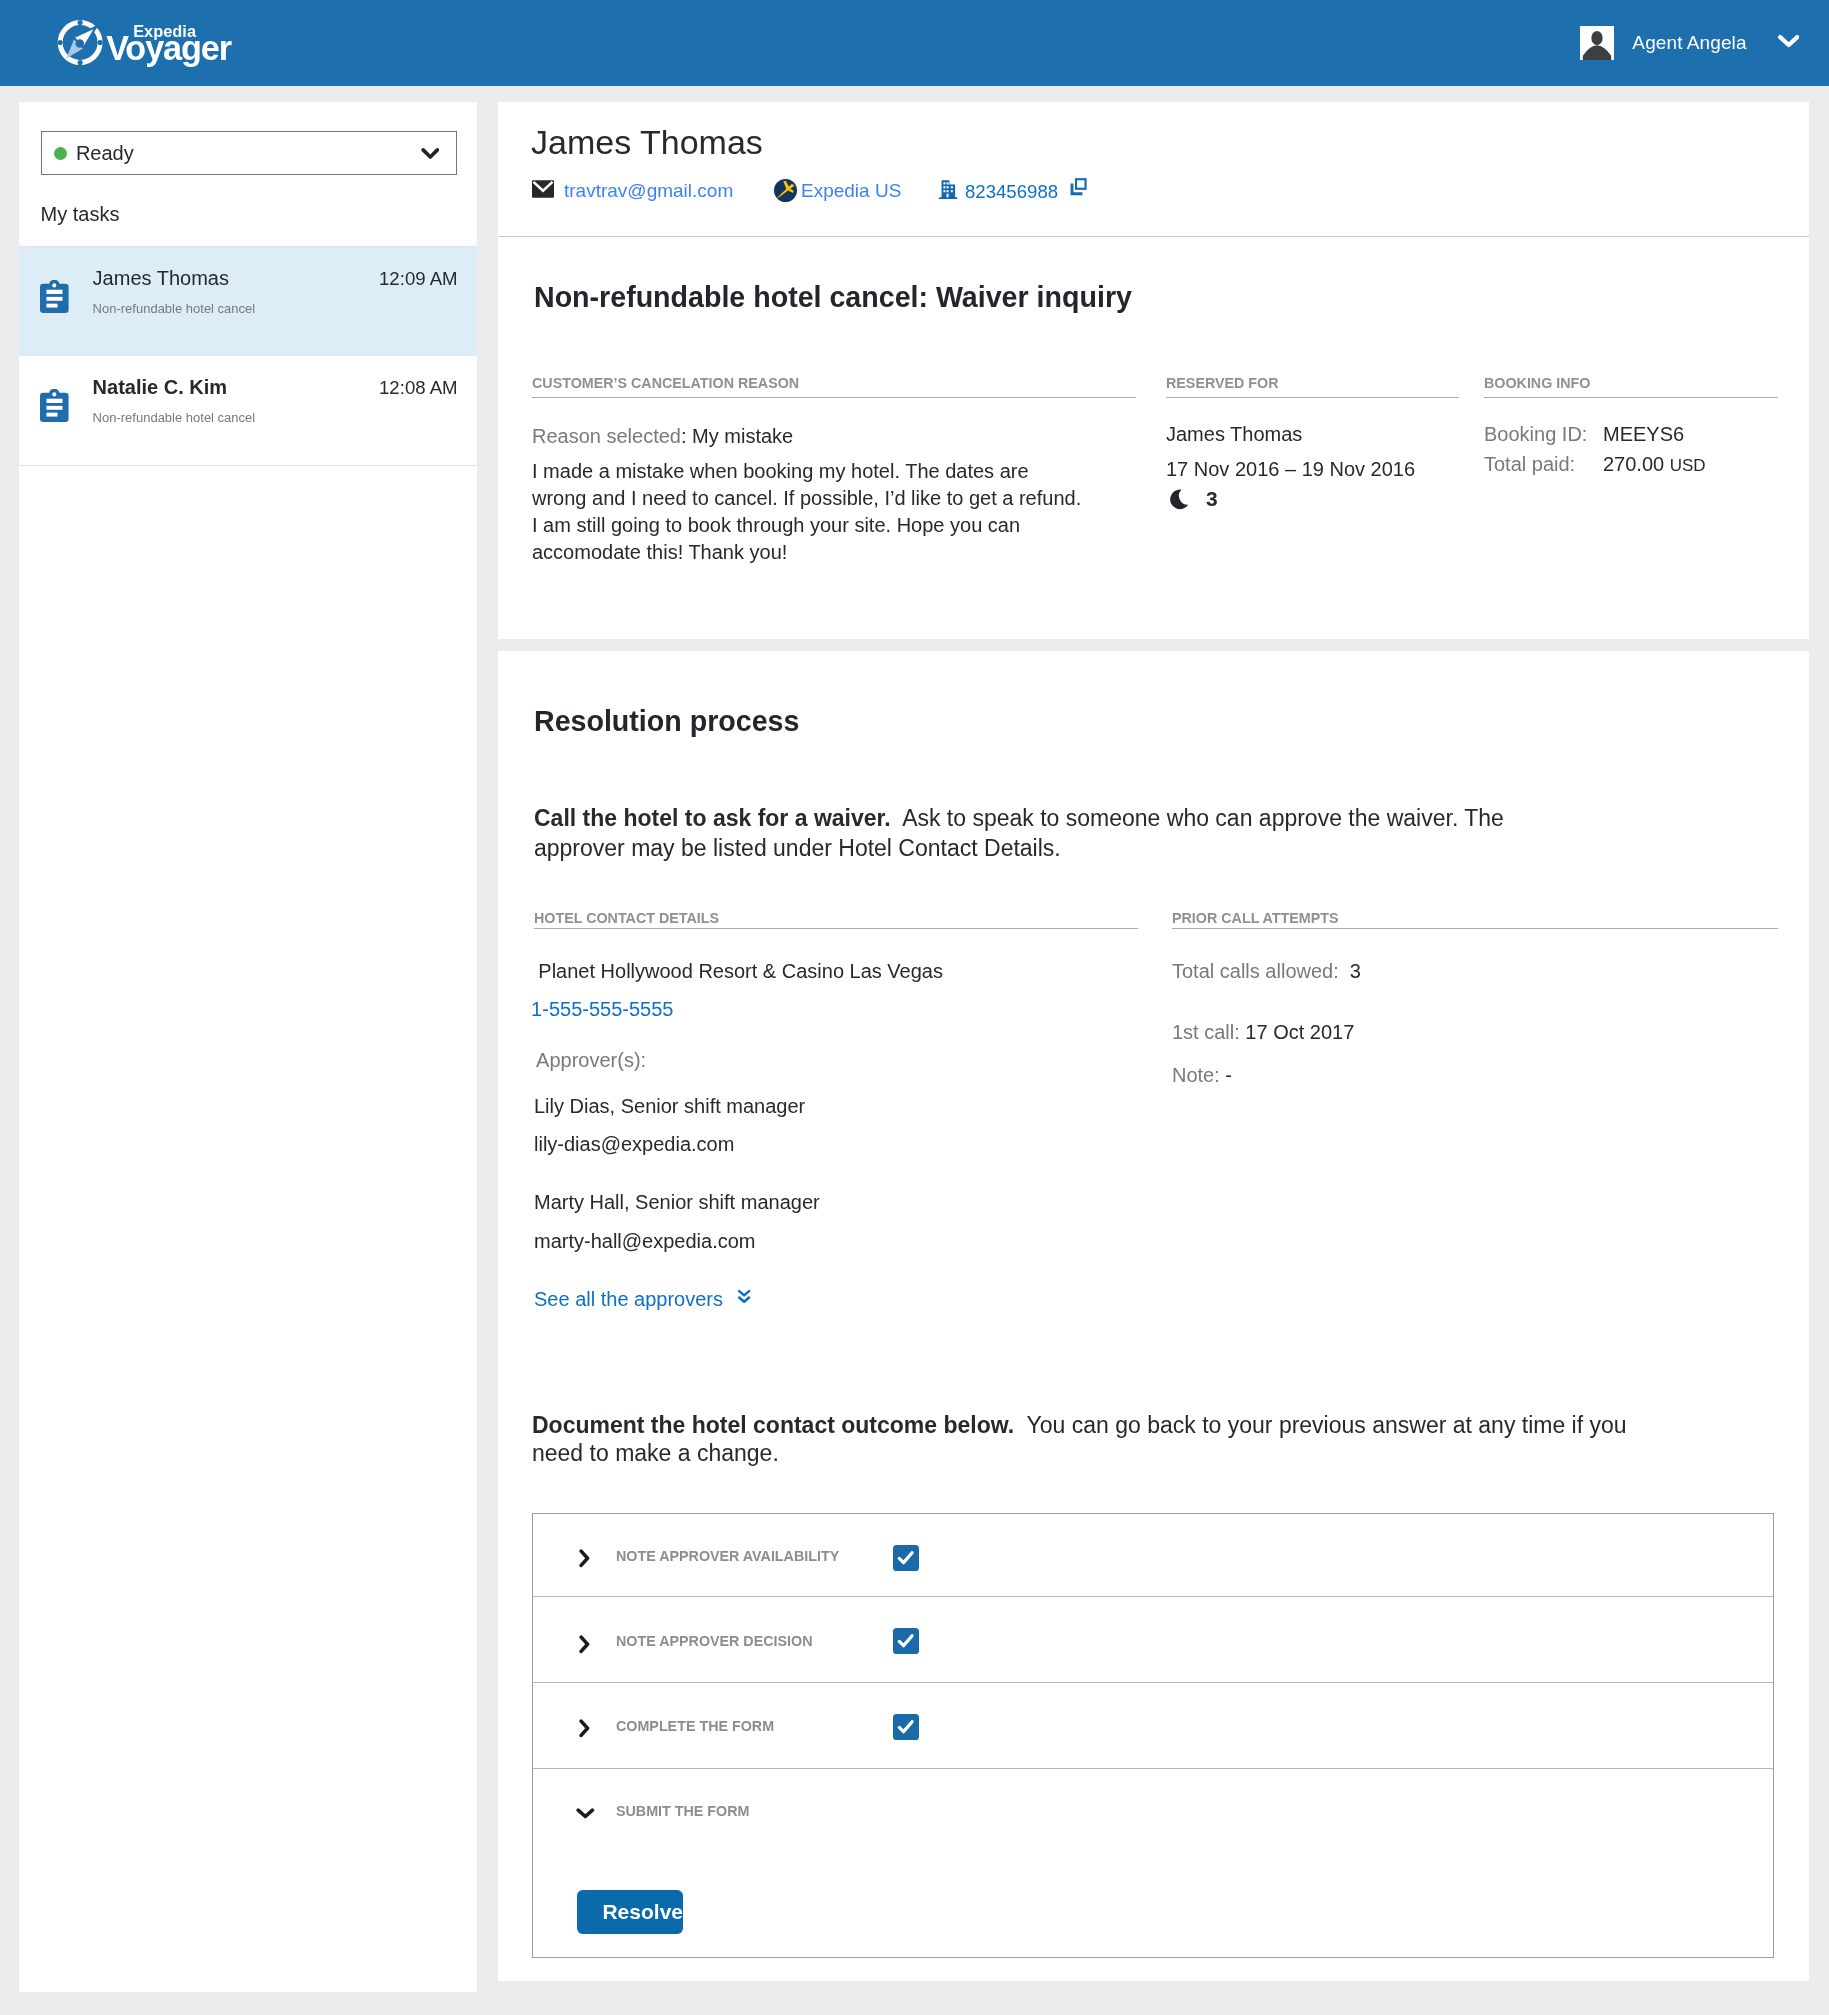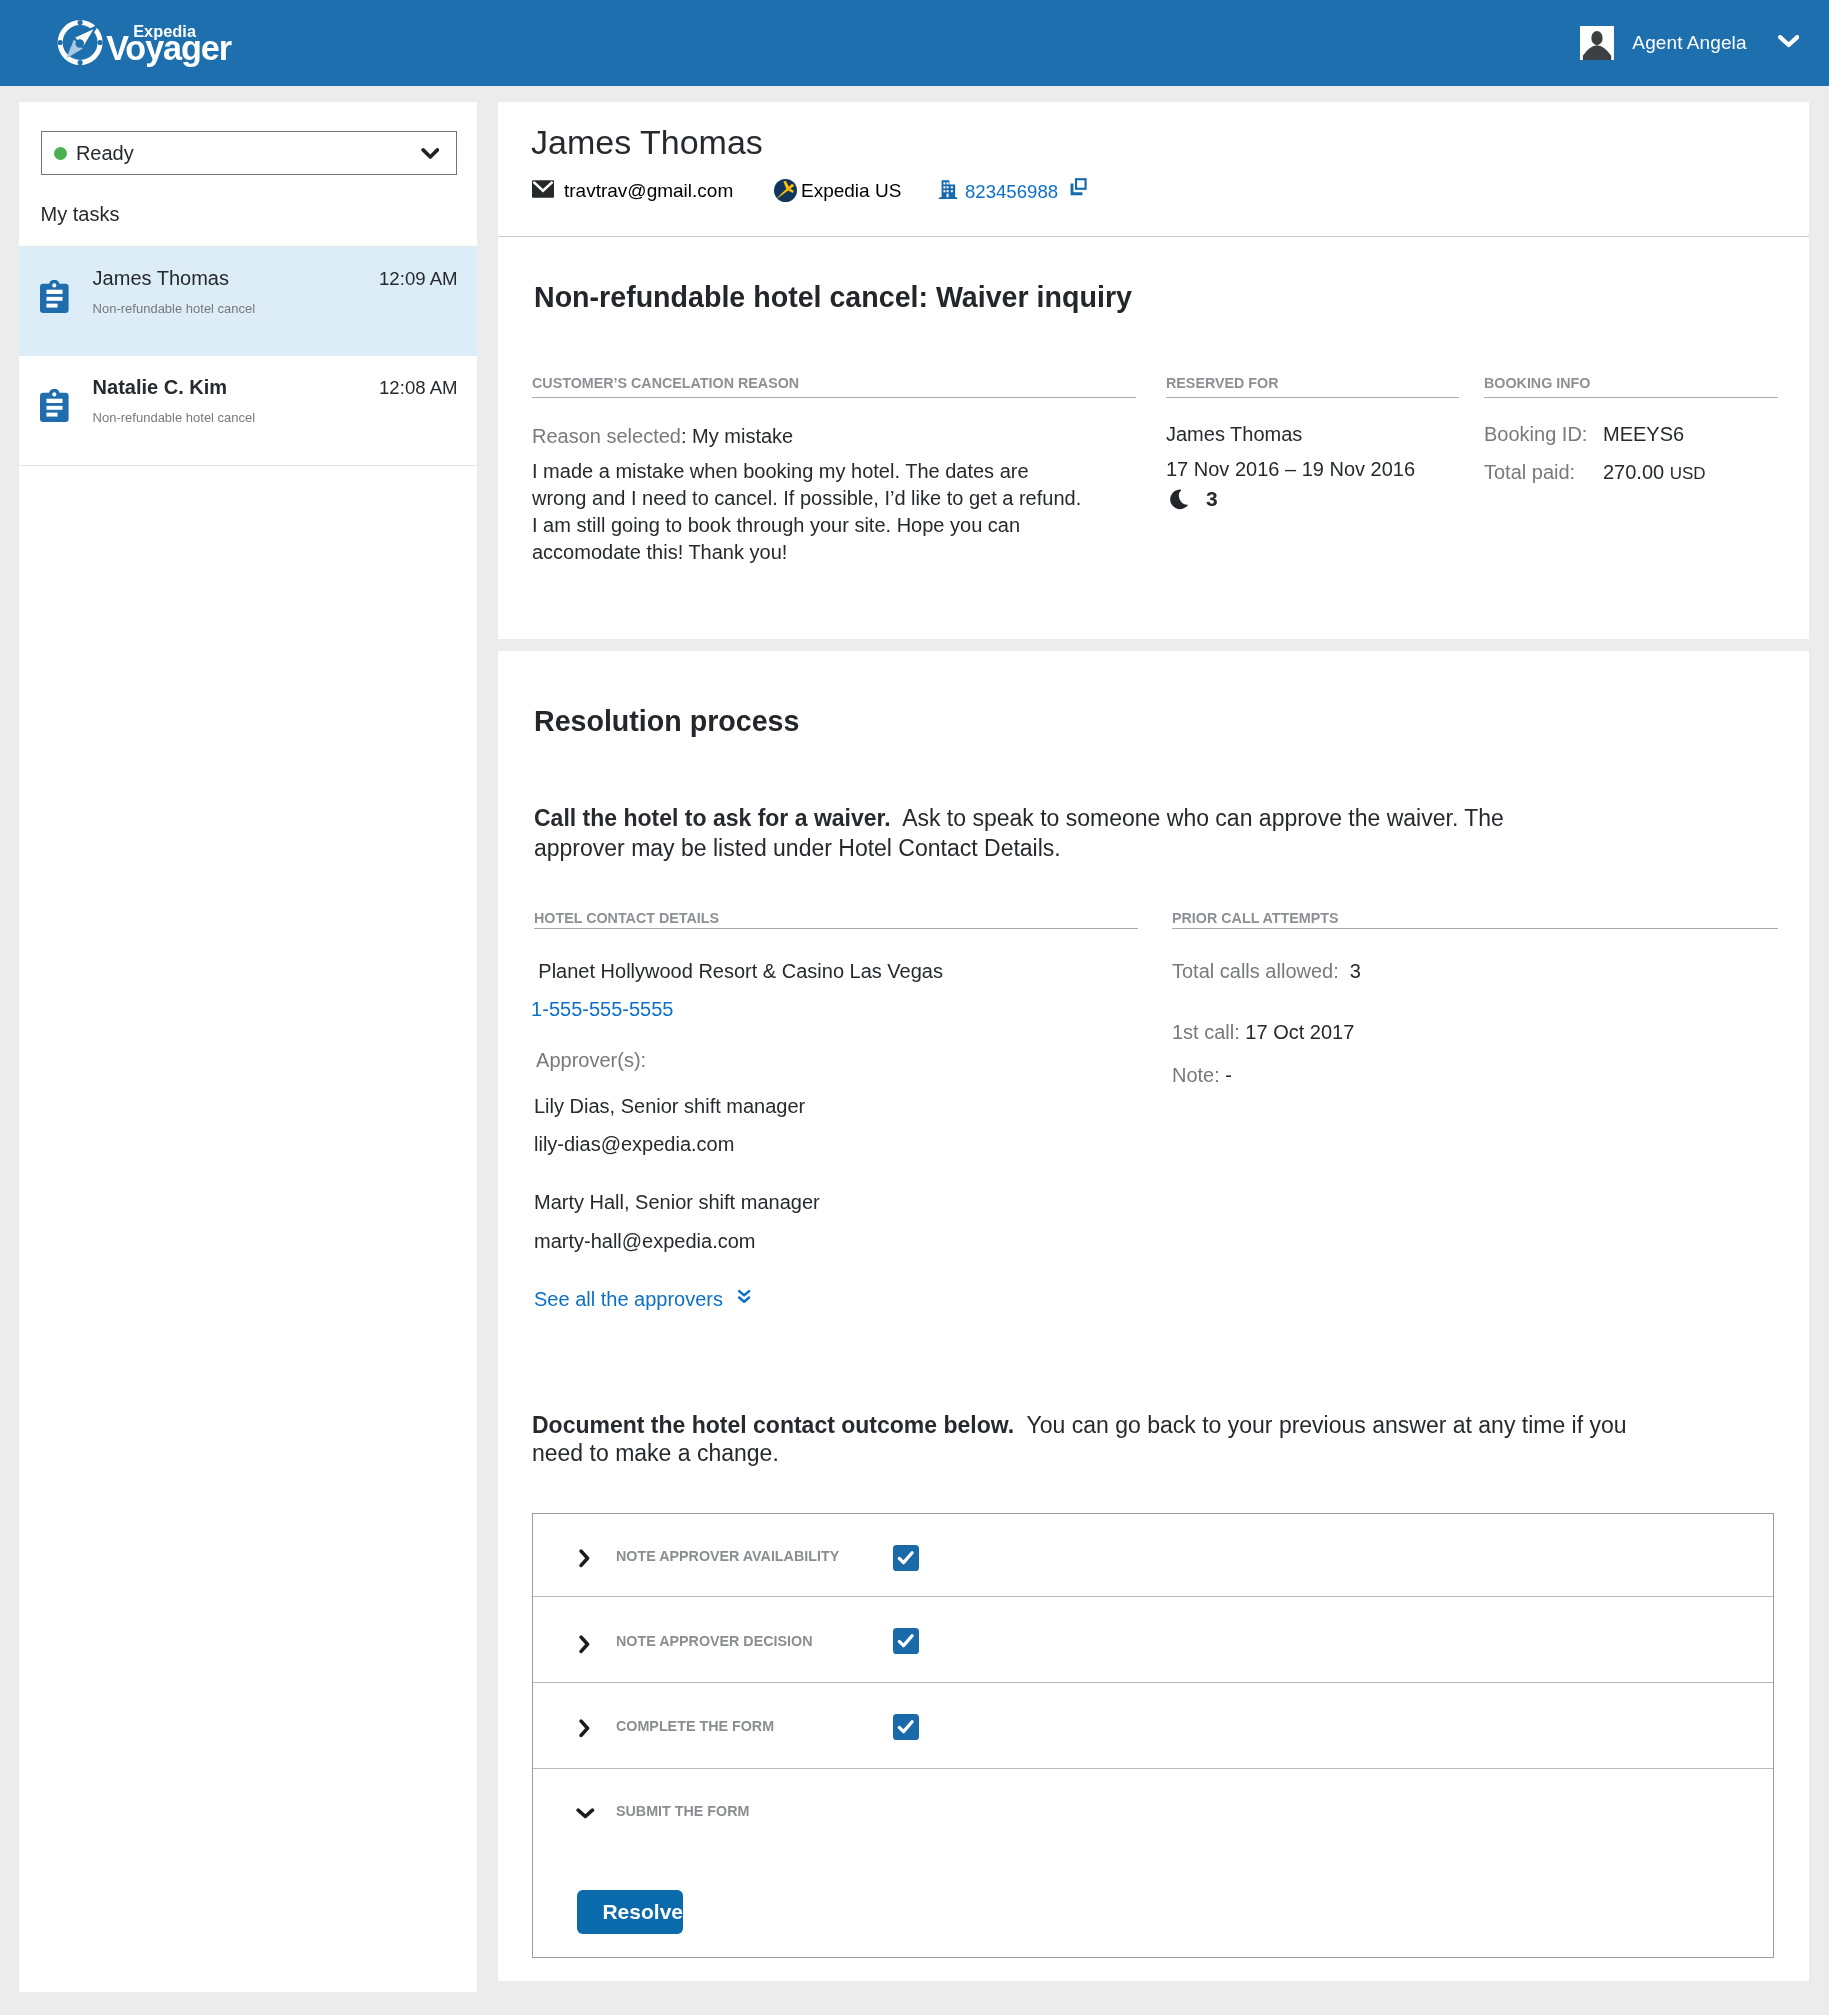--- a/index.html
+++ b/index.html
@@ -26,21 +26,21 @@
   .task1 { top:144px; background:#dcedf8; border-top:0.7px solid #e4e4e4; }
   .task2 { top:254px; background:#fff; border-bottom:0.7px solid #e2e2e2; }
   .task .clip { position:absolute; left:21.4px; top:33px; }
   .task .tname { position:absolute; left:74px; top:20px; font-size:20px; color:#26292e; }
   .task .ttime { position:absolute; right:19px; top:21.4px; font-size:18.6px; color:#26292e; }
   .task .tsub { position:absolute; left:74px; top:54px; font-size:13px; color:#77797c; }
   .bold { font-weight:bold; }
   
   .h1 { position:absolute; left:33px; top:21.4px; font-size:34px; color:#26292e; }
   .contact { position:absolute; left:34px; top:76px; height:26px; }
-  .contact span { font-size:19px; color:#000000; white-space:nowrap; }
+  .contact span { font-size:19px; color:#3b82f6; white-space:nowrap; }
   .divider { position:absolute; left:0; top:134px; width:1311px; height:0.7px; background:#c9c9c9; }
   .h2 { position:absolute; left:36px; top:179px; font-size:28.6px; font-weight:bold; color:#23272b; }
   .colhead { font-size:14.3px; font-weight:bold; color:#8d9095; letter-spacing:0px; border-bottom:1.4px solid #ababab; padding-bottom:6.4px; }
   .c1col1 { position:absolute; left:34px; top:273px; width:604px; }
   .c1col2 { position:absolute; left:668px; top:273px; width:293px; }
   .c1col3 { position:absolute; left:986px; top:273px; width:294px; }
   .body29 { font-size:20px; color:#26292e; line-height:27px; }
   .gray { color:#77797c; }
   .blue { color:#0c70c6; } .contact span.blue { color:#0c70c6; }
   .reason { margin-top:23px; }
@@ -191,21 +191,21 @@
       <div class="body29" style="margin-top:2.1px;display:flex;align-items:center">
         <svg style="margin-left:4.3px" width="20" height="22" viewBox="0 0 28 31">
           <path d="M15.99 2.34 A13.8 13.8 0 1 0 25.59 23.48 A12.5 12.5 0 0 1 15.99 2.34 Z" fill="#22262a"></path>
         </svg>
         <span class="bold" style="margin-left:15.7px;font-size:21px">3</span>
       </div>
     </div>
     <div class="c1col3">
       <div class="colhead">BOOKING INFO</div>
       <div class="body29 reason"><span class="gray" style="display:inline-block;width:119px">Booking ID:</span>MEEYS6</div>
-      <div class="body29" style="margin-top:11px"><span class="gray" style="display:inline-block;width:119px">Total paid:</span>270.00 <span style="font-size:17px">USD</span></div>
+      <div class="body29" style="margin-top:3px"><span class="gray" style="display:inline-block;width:119px">Total paid:</span>270.00 <span style="font-size:17px">USD</span></div>
     </div>
   </div>
 
   <div class="card2">
     <div class="h3">Resolution process</div>
     <div class="callpara"><span class="bold">Call the hotel to ask for a waiver.</span>&nbsp; Ask to speak to someone who can approve the waiver. The<br>approver may be listed under Hotel Contact Details.</div>
     <div class="c2col1">
       <div class="colhead">HOTEL CONTACT DETAILS</div>
       <div class="body29" style="margin-top:29px;padding-left:4.3px">Planet Hollywood Resort &amp; Casino Las Vegas</div>
       <div class="body29 blue" style="margin-top:11.4px;margin-left:-2.9px">1-555-555-5555</div>

